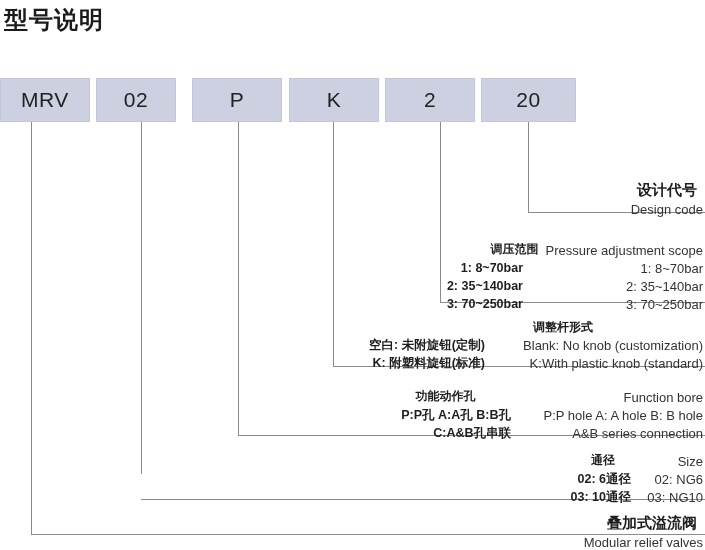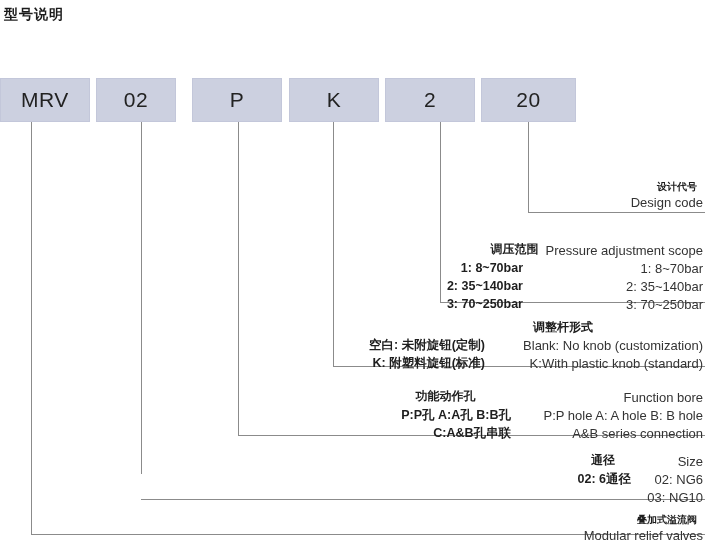--- a/index.html
+++ b/index.html
@@ -11,21 +11,21 @@
     width: 705px; height: 550px;
     position: relative;
     font-family: "Liberation Sans", "DejaVu Sans", sans-serif;
     color: #2b2b2b;
     overflow: hidden;
   }
 
   #page-title {
     position: absolute;
     left: 4px; top: 6px;
-    font-size: 14px;
+    font-size: 24px;
     font-weight: bold;
     letter-spacing: 1px;
     color: #1b1b1b;
     line-height: 1.2;
   }
 
   
   #code-row {
     position: absolute;
     left: 0; top: 78px;
@@ -63,21 +63,21 @@
     right: 2px;
     text-align: right;
     line-height: 1.32;
   }
   .anno .row {
     display: flex;
     justify-content: flex-end;
     white-space: nowrap;
   }
   .anno .cn {
-    font-size: 10px;
+    font-size: 15px;
     font-weight: bold;
     color: #1e1e1e;
   }
   .anno .en {
     font-size: 13px;
     color: #333;
   }
   .anno .head {
     margin-bottom: 1px;
   }
@@ -226,20 +226,21 @@
 <div class="anno w-size" style="top:453px;">
   <div class="head-split">
     <span class="cn-h" style="margin-right:38px;">通径</span>
     <span class="en-h" style="min-width:50px;display:inline-block;text-align:right;">Size</span>
   </div>
   <div class="subrow">
     <span class="cn-col">02: 6通径</span>
     <span class="en-col">02: NG6</span>
   </div>
   <div class="subrow">
+    <span class="cn-col">03: 10通径</span>
     <span class="en-col">03: NG10</span>
   </div>
 </div>
 
 <div class="anno" style="top:513px;">
   <div class="row head">
     <span class="cn">叠加式溢流阀</span>
   </div>
   <div class="row">
     <span class="en">Modular relief valves</span>

